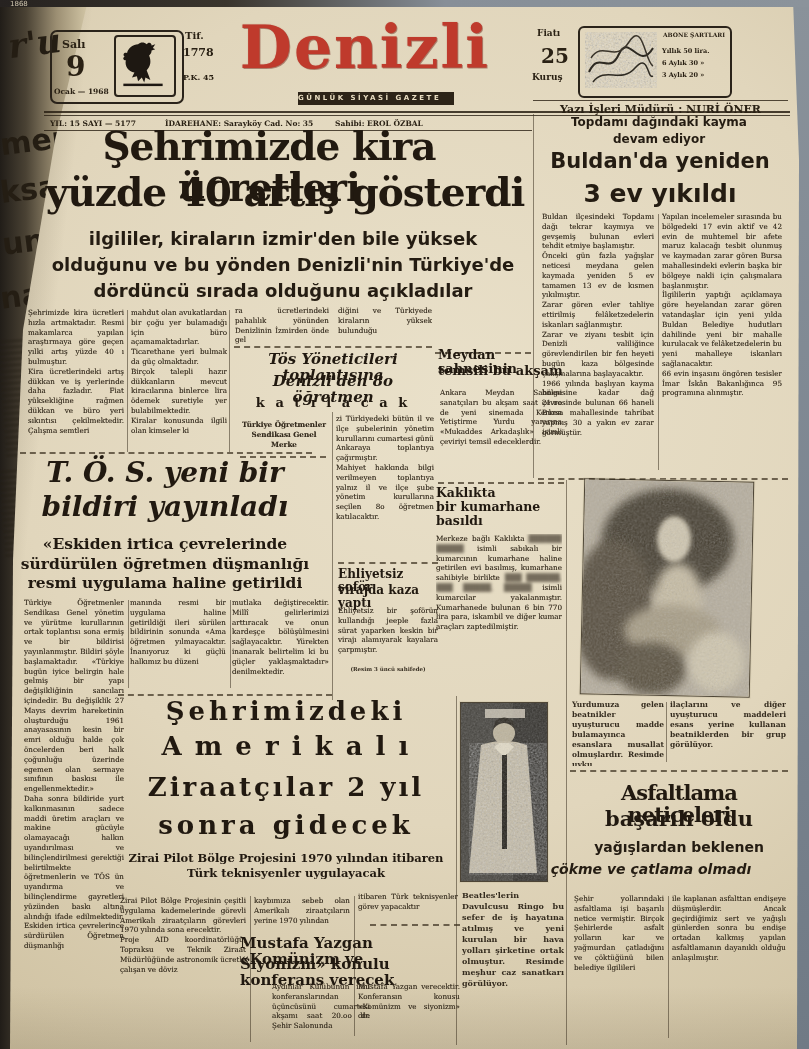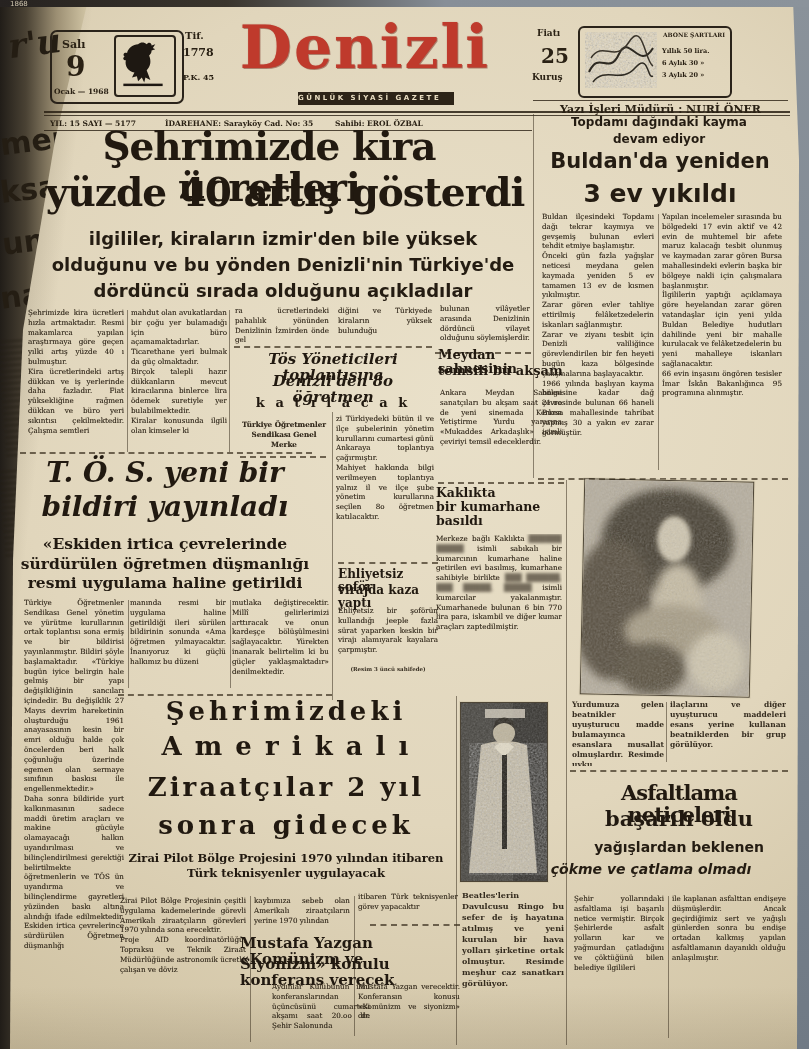--- a/index.html
+++ b/index.html
@@ -139,21 +139,20 @@
       <div>dördüncü sırada olduğunu açıkladılar</div>
     </div>
 
     <div class="abs col" style="left:28px;top:308px;width:96px;height:146px;">Şehrimizde kira ücretleri hızla artmaktadır. Resmi makamlarca yapılan araştırmaya göre geçen yılki artış yüzde 40 ı bulmuştur.
 Kira ücretlerindeki artış dükkan ve iş yerlerinde daha fazladır. Fiat yüksekliğine rağmen dükkan ve büro yeri sıkıntısı çekilmektedir. Çalışma semtleri</div>
     <div class="abs col" style="left:131px;top:308px;width:96px;height:146px;">mahdut olan avukatlardan bir çoğu yer bulamadığı için büro açamamaktadırlar. Ticarethane yeri bulmak da güç olmaktadır.
 Birçok talepli hazır dükkanların mevcut kiracılarına binlerce lira ödemek suretiyle yer bulabilmektedir.
 Kiralar konusunda ilgili olan kimseler ki</div>
     <div class="abs col" style="left:235px;top:306px;width:94px;height:38px;">ra ücretlerindeki pahalılık yönünden Denizlinin İzmirden önde gel</div>
     <div class="abs col" style="left:338px;top:306px;width:94px;height:34px;">diğini ve Türkiyede kiraların yüksek bulunduğu</div>
-    <div class="abs col" style="left:440px;top:304px;width:90px;height:44px;">bulunan vilâyetler arasında Denizlinin dördüncü vilayet olduğunu söylemişlerdir.</div>
     <div class="abs vr" style="left:127px;top:310px;height:142px;"></div>
     <div class="abs vr" style="left:229px;top:310px;height:142px;"></div>
     <div class="abs dash" style="left:435px;top:352px;width:96px;"></div>
 
     <div class="abs dash" style="left:234px;top:346px;width:198px;"></div>
     <div class="abs hl-serif" style="left:232px;top:352px;width:202px;font-size:15px;font-style:italic;">Tös Yöneticileri toplantısına</div>
     <div class="abs hl-serif" style="left:232px;top:374px;width:202px;font-size:15px;font-style:italic;">Denizli'den 8o öğretmen</div>
     <div class="abs hl-serif" style="left:232px;top:396px;width:202px;font-size:13px;letter-spacing:3px;">k a t ı l a c a k</div>
     <div class="abs col" style="left:240px;top:420px;width:88px;height:32px;text-align:center;font-weight:bold;">Türkiye Öğretmenler Sendikası Genel Merke</div>
     <div class="abs dash" style="left:240px;top:456px;width:86px;"></div>

